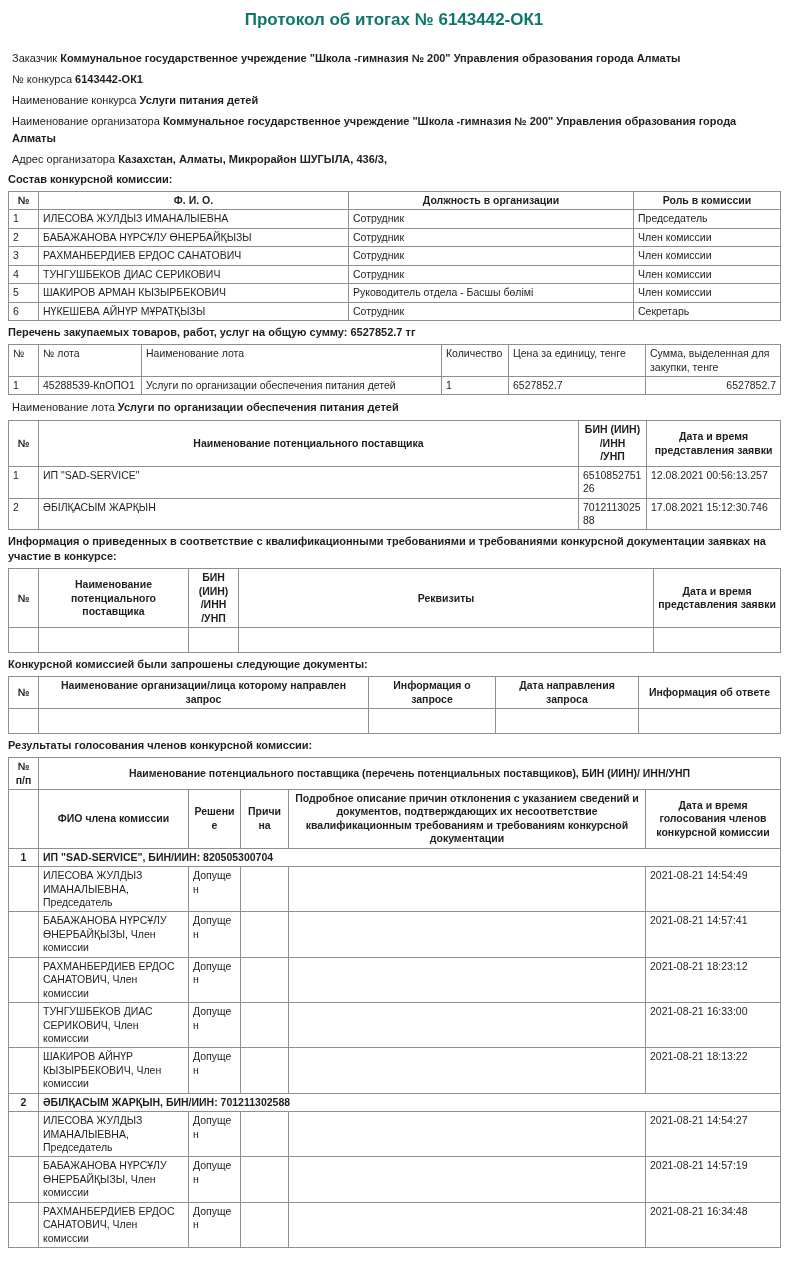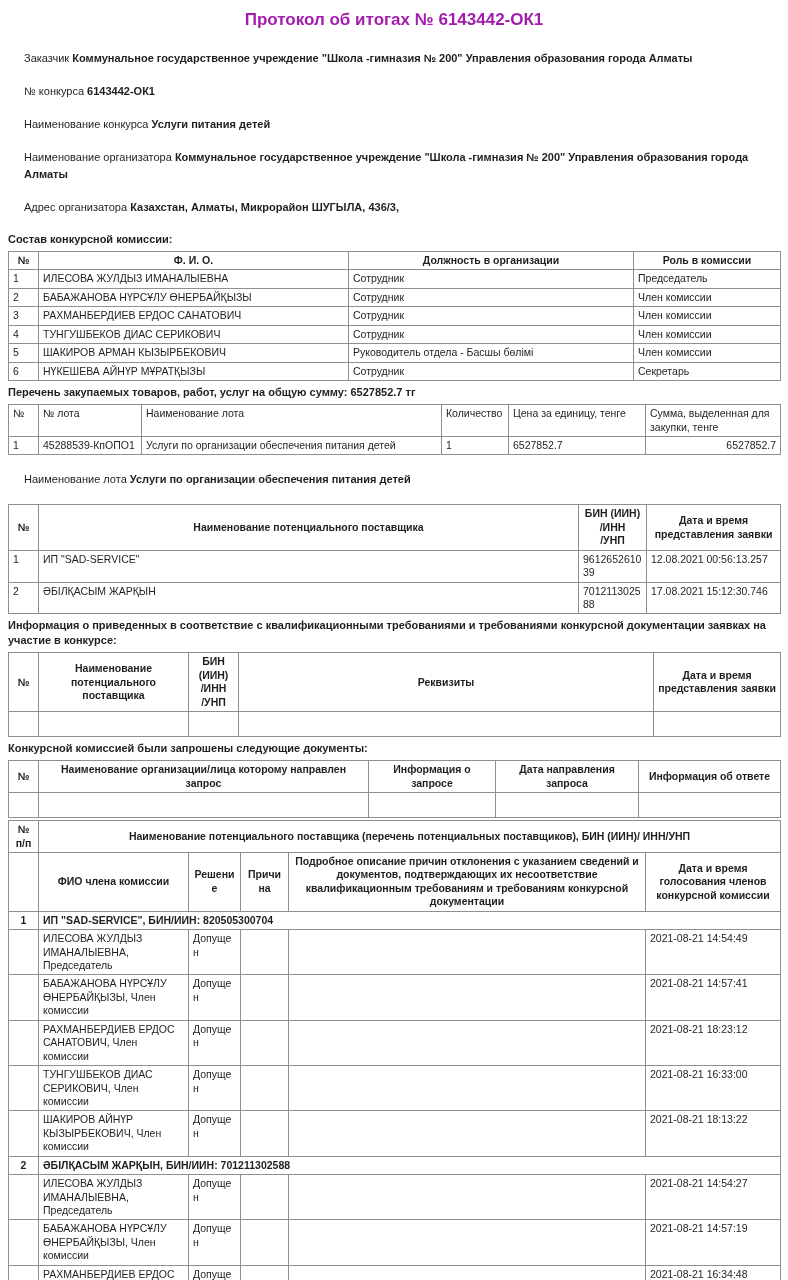--- a/index.html
+++ b/index.html
@@ -1,22 +1,22 @@
 <!DOCTYPE html>
 <html><head>
 <meta charset="utf-8">
 <style>
   html,body{margin:0;padding:0;background:#ffffff;}
   .page{
     width:788px;min-height:1280px;position:relative;box-sizing:border-box;
     padding:6px 8px 10px 8px;background:#ffffff;color:#1f1f1f;
     font-family:"Liberation Sans","DejaVu Sans",sans-serif;font-size:11px;
   }
-  h1.doc-title{font-size:17px;font-weight:700;text-align:center;margin:4px 0 20px 0;color:#a21caf;}
-  p.line{margin:16px;line-height:17px;}
+  h1.doc-title{font-size:17px;font-weight:700;text-align:center;margin:4px 0 20px 0;color:#0f766e;}
+  p.line{margin:4px;line-height:17px;}
   .mt-lg{margin-top:18px;}
   b,strong,.bold{font-weight:700;}
   .section-heading{font-weight:700;margin:4px 0 4px 0;line-height:15px;}
   table{border-collapse:collapse;width:772px;table-layout:fixed;margin:2px 0 0 0;font-size:10.5px;}
   th,td{border:1px solid #8f8f8f;padding:2px 4px;vertical-align:top;line-height:1.28;word-wrap:break-word;}
   thead th{font-weight:700;text-align:center;vertical-align:middle;}
   table.plain-head thead th{font-weight:400;text-align:left;vertical-align:top;}
   td.right{text-align:right;}
   td.center{text-align:center;}
   .pre{white-space:pre-line;}
@@ -141,21 +141,21 @@
         <th class="pre">БИН (ИИН)
 /ИНН
 /УНП</th>
         <th>Дата и время представления заявки</th>
       </tr>
     </thead>
     <tbody id="bids-body">
         <tr>
           <td>1</td>
           <td>ИП "SAD-SERVICE"</td>
-          <td>961265261039</td>
+          <td>651085275126</td>
           <td>12.08.2021 00:56:13.257</td>
         </tr>
         <tr>
           <td>2</td>
           <td>ӘБІЛҚАСЫМ ЖАРҚЫН</td>
           <td>701211302588</td>
           <td>17.08.2021 15:12:30.746</td>
         </tr>
       </tbody>
   </table>
@@ -214,20 +214,21 @@
         <tr class="empty-row">
           <td></td>
           <td></td>
           <td></td>
           <td></td>
           <td></td>
         </tr>
       </tbody>
   </table>
 
+  <div class="section-heading">Результаты голосования членов конкурсной комиссии:</div>
   <table>
     <colgroup>
         <col style="width:30px">
         <col style="width:150px">
         <col style="width:52px">
         <col style="width:48px">
         <col style="width:357px">
         <col style="width:135px">
       </colgroup>
     <thead>

